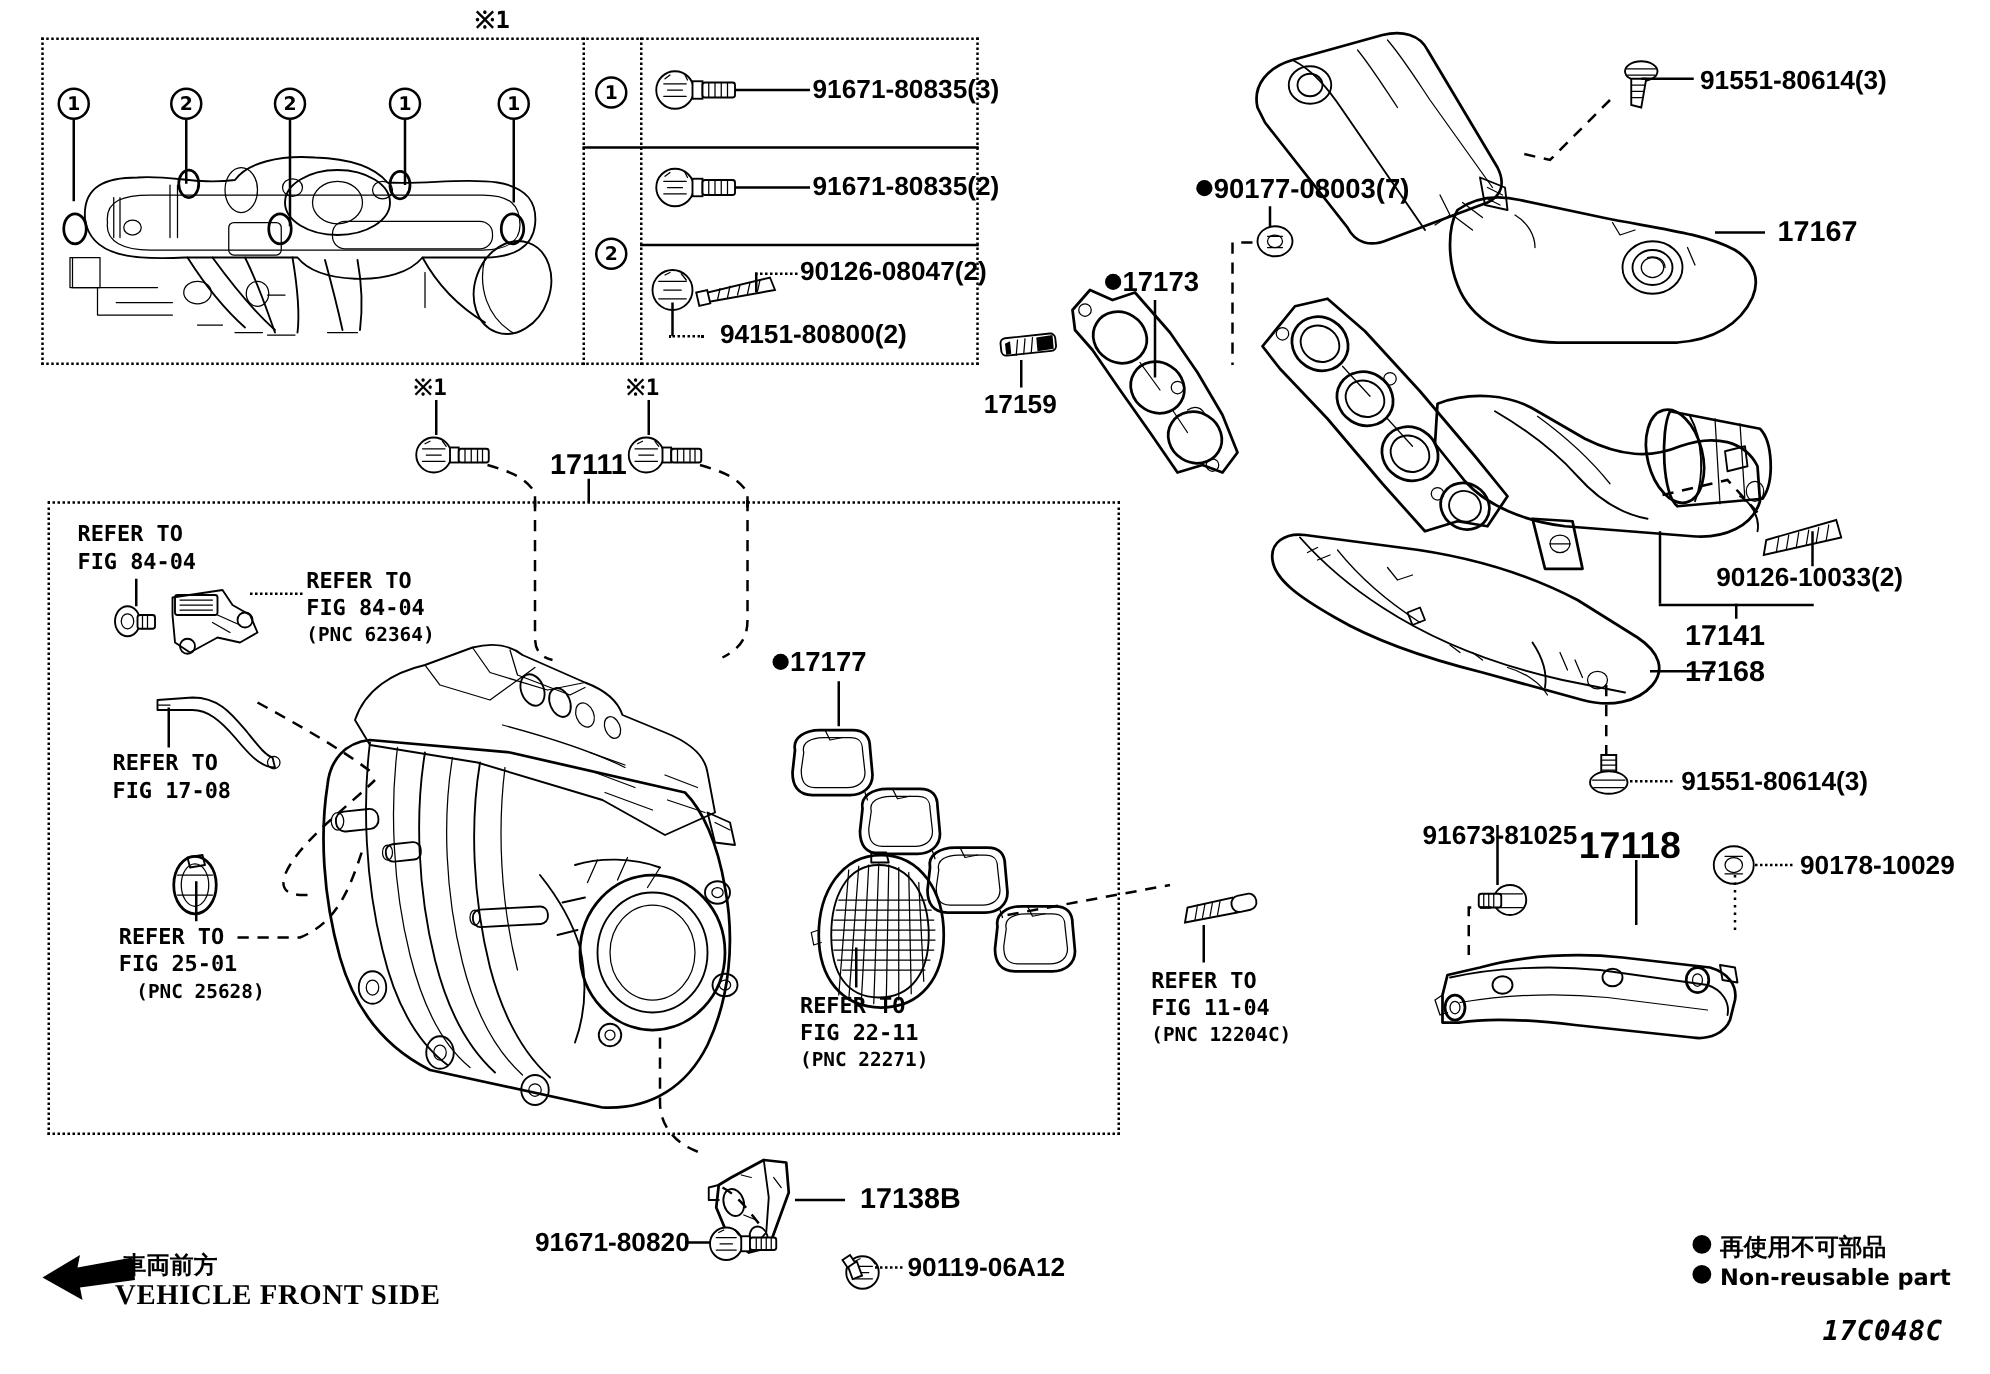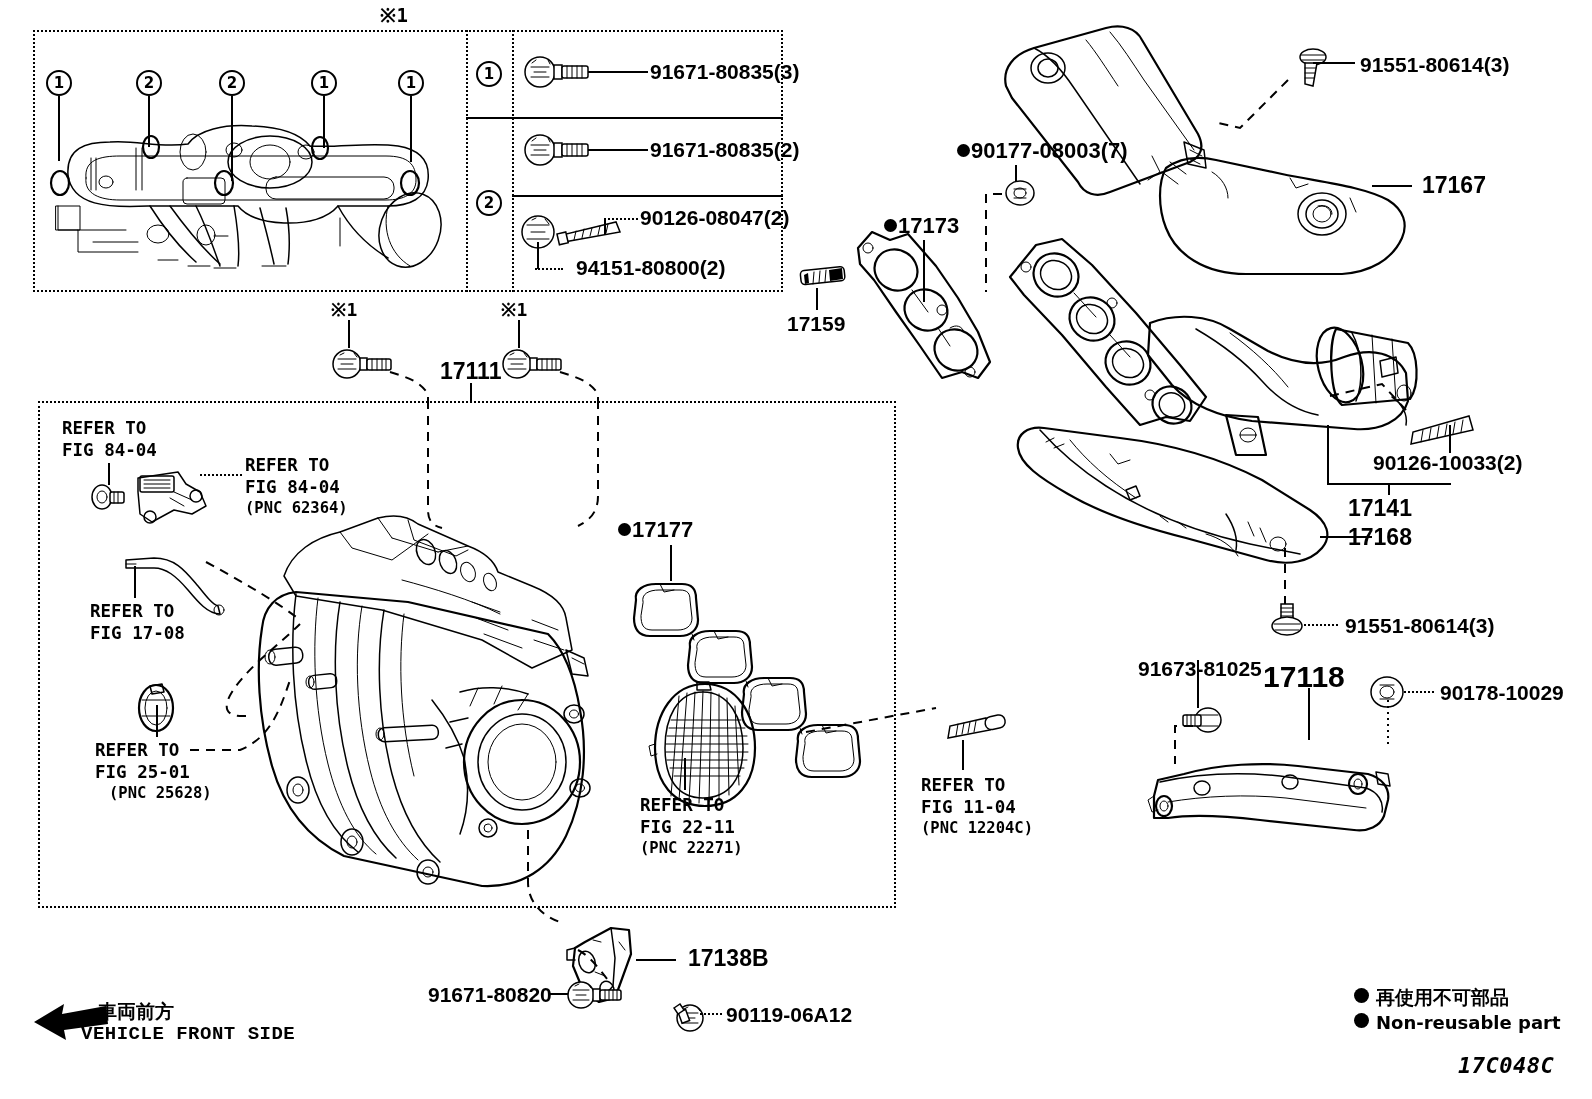--- a/index.html
+++ b/index.html
@@ -633,22 +633,22 @@
   <div class="lbl pn" style="left:1440px;top:681px;">90178-10029</div>
   <svg width="40" height="60" style="left:1372px;top:700px;">
     <path class="dot2" d="M16,0 L16,46"></path>
   </svg>
 
   <svg width="80" height="44" style="left:34px;top:1000px;">
     <path class="fl" d="M0,22 L30,4 L28,14 L72,6 L74,24 L30,30 L32,40 Z"></path>
   </svg>
   <div style="position:absolute;left:98px;top:999px;font-size:19px;font-weight:bold;
               font-family:'DejaVu Sans','Liberation Sans',sans-serif;">車両前方</div>
-  <div style="position:absolute;left:81px;top:1023px;font-size:19px;font-weight:bold;letter-spacing:.5px;
-              font-family:Liberation Mono, monospace;">VEHICLE FRONT SIDE</div>
+  <div style="position:absolute;left:92px;top:1023px;font-size:23px;font-weight:bold;letter-spacing:.5px;
+              font-family:Liberation Serif, serif;">VEHICLE FRONT SIDE</div>
 
   <div style="position:absolute;left:1354px;top:985px;font-size:19px;font-weight:bold;white-space:nowrap;
               font-family:'DejaVu Sans','Liberation Sans',sans-serif;">
     <span class="dot" style="width:15px;height:15px;margin-right:7px;"></span><span>再使用不可部品</span>
   </div>
   <div style="position:absolute;left:1354px;top:1012px;font-size:18px;font-weight:bold;white-space:nowrap;
               font-family:'DejaVu Sans','Liberation Sans',sans-serif;">
     <span class="dot" style="width:15px;height:15px;margin-right:7px;"></span><span>Non-reusable part</span>
   </div>
 

